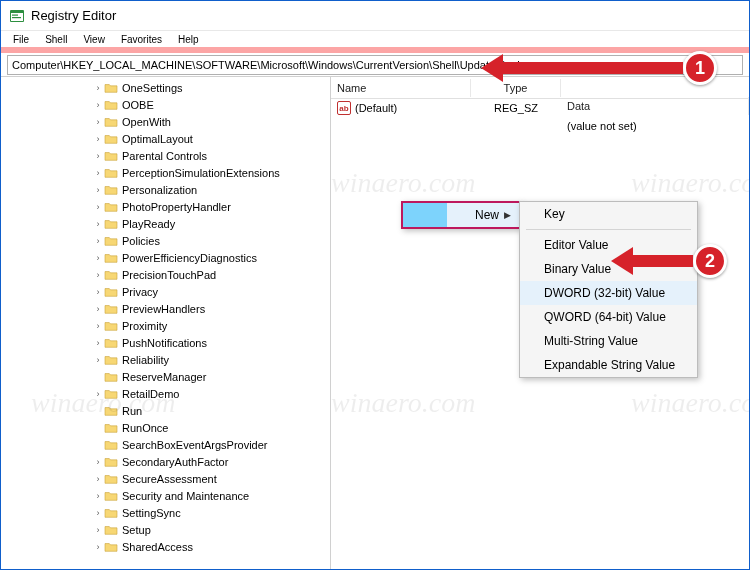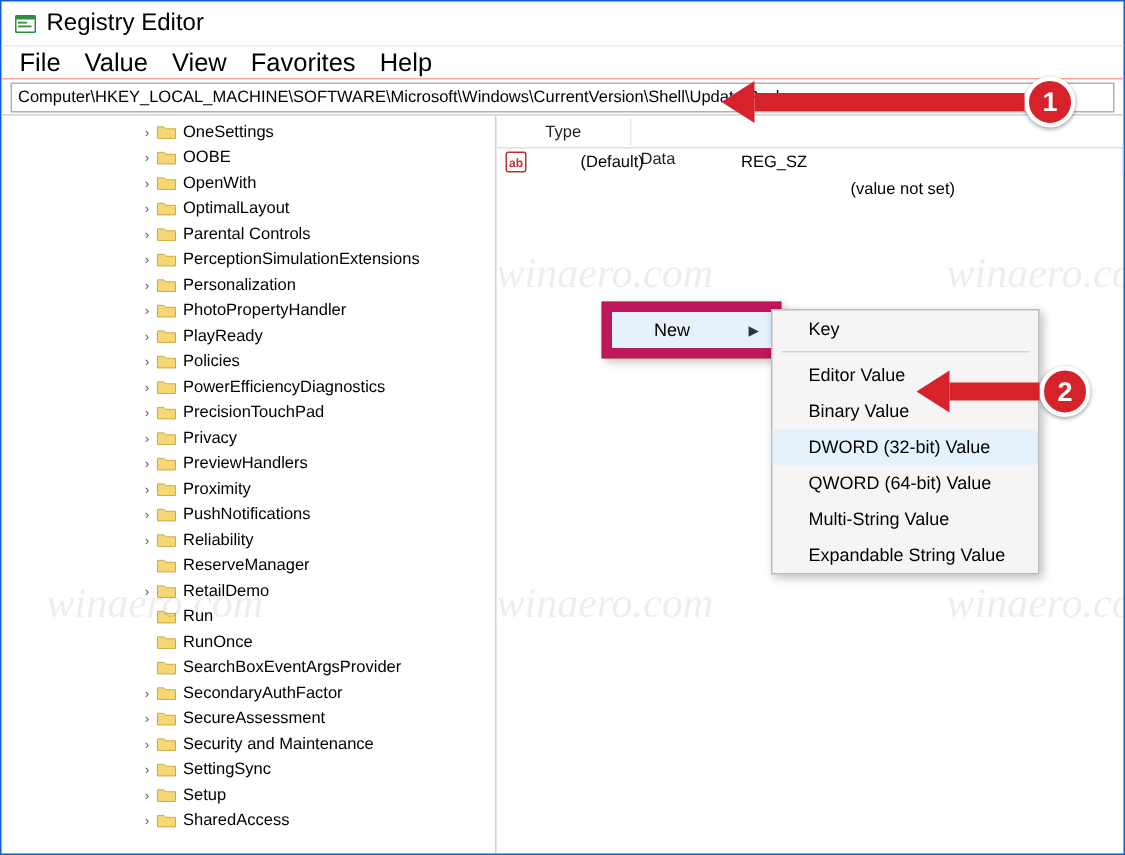--- a/index.html
+++ b/index.html
@@ -5,29 +5,29 @@
   * { box-sizing: border-box; margin: 0; padding: 0; font-family: "Segoe UI", Tahoma, sans-serif; }
   html, body { width: 750px; height: 570px; overflow: hidden; background: #fff; }
 
   .window {
     width: 750px; height: 570px; border: 1px solid #0f5ecb;
     display: flex; flex-direction: column; background: #fff; position: relative;
   }
 
   
   .title-bar {
-    height: 30px; display: flex; align-items: center; padding: 0 8px; font-size: 16px;
+    height: 30px; display: flex; align-items: center; padding: 0 8px; font-size: 13px;
     border-bottom: 1px solid #e8e8e8;
   }
   .title-bar .icon { width: 16px; height: 16px; margin-right: 6px; }
 
   
   .menu-bar {
     height: 22px; display: flex; align-items: center; padding: 0 4px;
-    font-size: 17px; border-bottom: 1px solid #fca5a5;
+    font-size: 10px; border-bottom: 6px solid #fca5a5;
   }
   .menu-bar span { padding: 2px 8px; cursor: default; }
 
   
   .address-bar {
     height: 24px; display: flex; align-items: center; padding: 2px 6px;
     border-bottom: 1px solid #d0d0d0;
   }
   .address-input {
     flex: 1; height: 20px; font-size: 11px; border: 1px solid #b0b0b0;
@@ -71,33 +71,34 @@
   }
   .col-name { width: 140px; }
   .col-type { width: 90px; text-align: center; }
   .col-data { flex: 1; margin-top: 36px; }
 
   .values-body { flex: 1; position: relative; }
   .value-row {
     display: flex; align-items: center; height: 18px;
   }
   .value-row .cell { padding: 0 6px; }
-  .value-row .iconcell { display: flex; align-items: center; gap: 32px; }
+  .value-row .iconcell { display: flex; align-items: center; }
   .value-row .vicon {
     width: 14px; height: 14px; margin-right: 4px; flex-shrink: 0;
     border: 1px solid #c03030; border-radius: 2px; background: #fff;
     display: flex; align-items: center; justify-content: center;
     font-size: 8px; color: #c03030; font-weight: bold;
   }
 
   
   .context-menu {
-    position: absolute; background: #84cc16; border: 7px solid #be185d;
+    position: absolute; background: #7dd3fc; border: 2px solid #be185d;
     box-shadow: 2px 2px 6px rgba(0,0,0,0.25); font-size: 12px;
     z-index: 20;
+    padding-left: 44px;
   }
   .ctx-row {
     height: 24px; display: flex; align-items: center; padding: 0 26px 0 28px;
     position: relative; white-space: nowrap; cursor: default;
   }
   .ctx-row:hover, .ctx-row.hover { background: #e5f1fb; }
   .ctx-row .arrow {
     position: absolute; right: 8px; font-size: 9px; color: #333;
   }
   .submenu {
@@ -142,21 +143,21 @@
       <rect x="1" y="2" width="14" height="12" fill="#2d8f3f" rx="1"></rect>
       <rect x="2" y="5" width="12" height="8" fill="#fff"></rect>
       <rect x="3" y="6.5" width="6" height="1.2" fill="#2d8f3f"></rect>
       <rect x="3" y="9" width="9" height="1.2" fill="#2d8f3f"></rect>
     </svg>
     <span>Registry Editor</span>
   </div>
 
   <div class="menu-bar">
     <span>File</span>
-    <span>Value</span>
+    <span>Shell</span>
     <span>View</span>
     <span>Favorites</span>
     <span>Help</span>
   </div>
 
   <div class="address-bar">
     <input class="address-input" value="Computer\HKEY_LOCAL_MACHINE\SOFTWARE\Microsoft\Windows\CurrentVersion\Shell\Update\Packages" style="">
   </div>
 
   <div class="content">
@@ -357,20 +358,21 @@
             <svg class="folder" viewBox="0 0 16 14">
               <path d="M1 3 h5 l1.5 1.5 H15 V12 H1 Z" fill="#f7d774" stroke="#caa23a" stroke-width="0.7"></path>
             </svg>
             <span>SharedAccess</span>
           </div>
         </div>
     </div>
 
     <div class="values-panel">
       <div class="values-header">
+        <div class="col col-name">Name</div>
         <div class="col col-type">Type</div>
         <div class="col col-data">Data</div>
       </div>
       <div class="values-body">
         <div class="value-row">
           <div class="cell col-name iconcell">
             <span class="vicon">ab</span>
             <span>(Default)</span>
           </div>
           <div class="cell col-type">REG_SZ</div>

